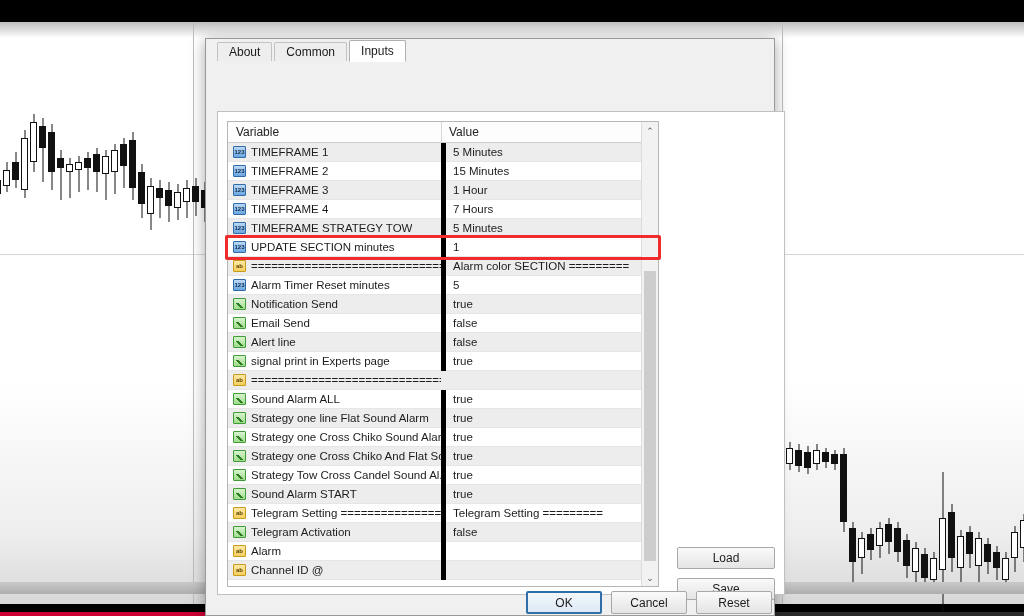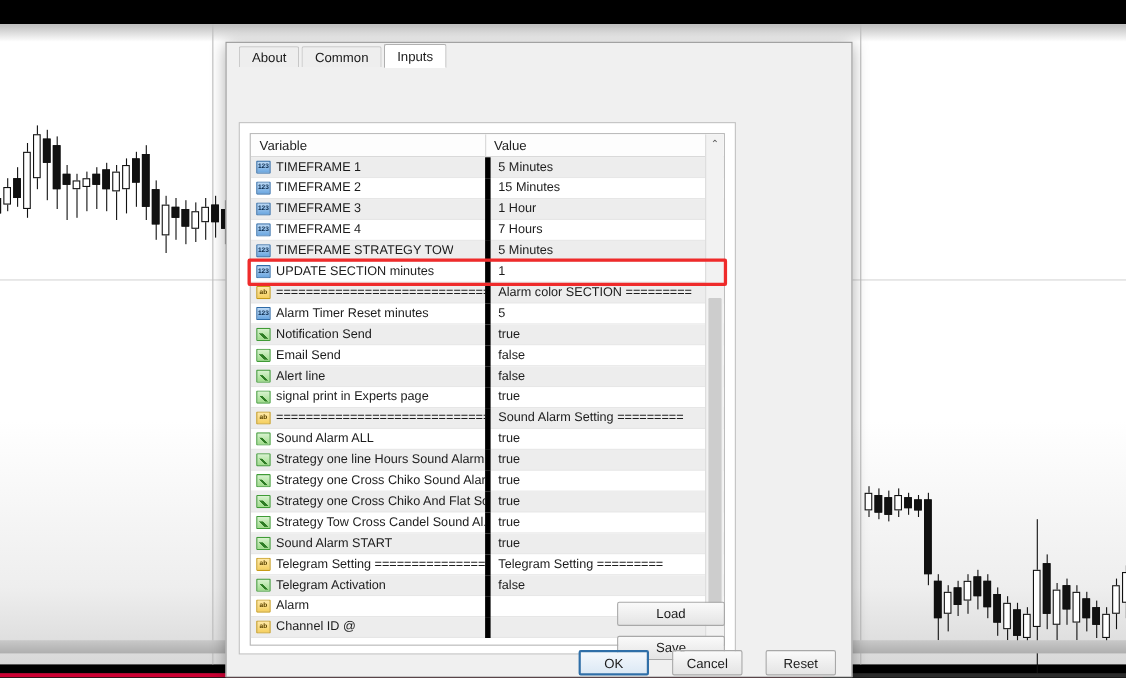--- a/index.html
+++ b/index.html
@@ -79,21 +79,21 @@
     font-size: 12px; color:#1a1a1a;
     background: #eeeeee; border: 1px solid #c2c2c2; border-bottom: none;
     border-radius: 2px 2px 0 0; margin-right: 2px;
   }
   .tab.active {
     background: #ffffff; height: 22px; border-color:#b0b0b0; border-bottom: 1px solid #ffffff;
     position: relative; top: 1px;
   }
 
   .tabpanel {
-    position: absolute; left: 11px; top: 72px; width: 452px; height: 484px;
+    position: absolute; left: 11px; top: 72px; width: 568px; height: 484px;
     background: #ffffff; border: 1px solid #c0c0c0;
   }
 
   
   .grid-wrap {
     position: absolute; left: 9px; top: 9px; width: 432px; height: 466px;
     border: 1px solid #b6b6b6; background: #fff; overflow: hidden;
   }
   .grid-head {
     display: flex; height: 21px; background: #fdfdfd; border-bottom: 1px solid #d0d0d0;
@@ -153,21 +153,21 @@
     border: 1px solid #a8a8a8; border-radius: 2px;
     font-size: 12px; color: #1b1b1b; display:flex; align-items:center; justify-content:center;
     font-family: "Liberation Sans", sans-serif;
   }
   .side-btn { position: absolute; right: 9px; width: 98px; height: 22px; }
   #btn-load { top: 435px; }
   #btn-save { top: 466px; }
 
   
   .bottom-btns { position: absolute; left: 0; bottom: -6px; width: 570px; height: 30px; }
-  .bbtn { position:absolute; width: 64px; height: 23px; }
+  .bbtn { position:absolute; width: 76px; height: 23px; }
   #btn-ok { left: 320px; border: 2px solid #2f6fa8; background: linear-gradient(180deg,#f4f8fc,#dce9f5); }
   #btn-cancel { left: 405px; }
   #btn-reset { left: 490px; }
 
   
   .annot-box {
     position: absolute; border: 3px solid #ef2b2b; border-radius: 2px;
     pointer-events: none; z-index: 20;
   }
 </style>
@@ -504,33 +504,32 @@
                 <span class="ticon bool"></span>
                 <span class="vname">signal print in Experts page</span>
               </div>
               <div class="cval">true</div>
             </div>
             <div class="grow alt">
               <div class="cvar">
                 <span class="ticon str">ab</span>
                 <span class="vname">=================================</span>
               </div>
-              <div class="cval">Sound Alarm Setting =========</div>
             </div>
             <div class="grow white">
               <div class="cvar">
                 <span class="ticon bool"></span>
                 <span class="vname">Sound Alarm ALL</span>
               </div>
               <div class="cval">true</div>
             </div>
             <div class="grow alt">
               <div class="cvar">
                 <span class="ticon bool"></span>
-                <span class="vname">Strategy one line Hours Sound Alarm</span>
+                <span class="vname">Strategy one line Flat Sound Alarm</span>
               </div>
               <div class="cval">true</div>
             </div>
             <div class="grow white">
               <div class="cvar">
                 <span class="ticon bool"></span>
                 <span class="vname">Strategy one Cross Chiko Sound Alarm</span>
               </div>
               <div class="cval">true</div>
             </div>

